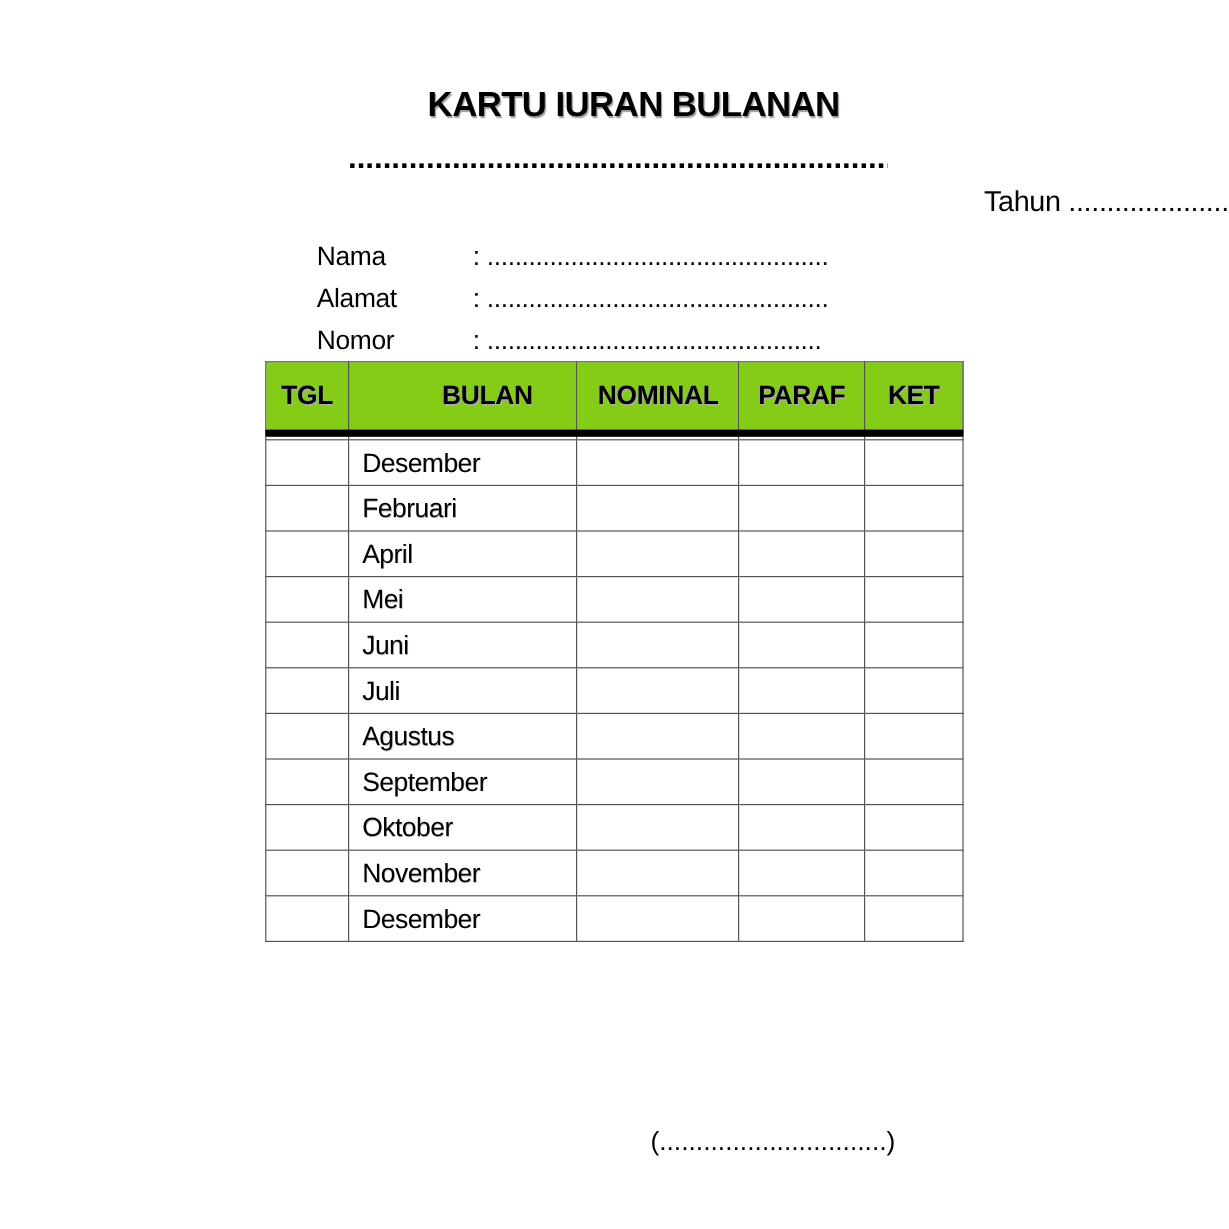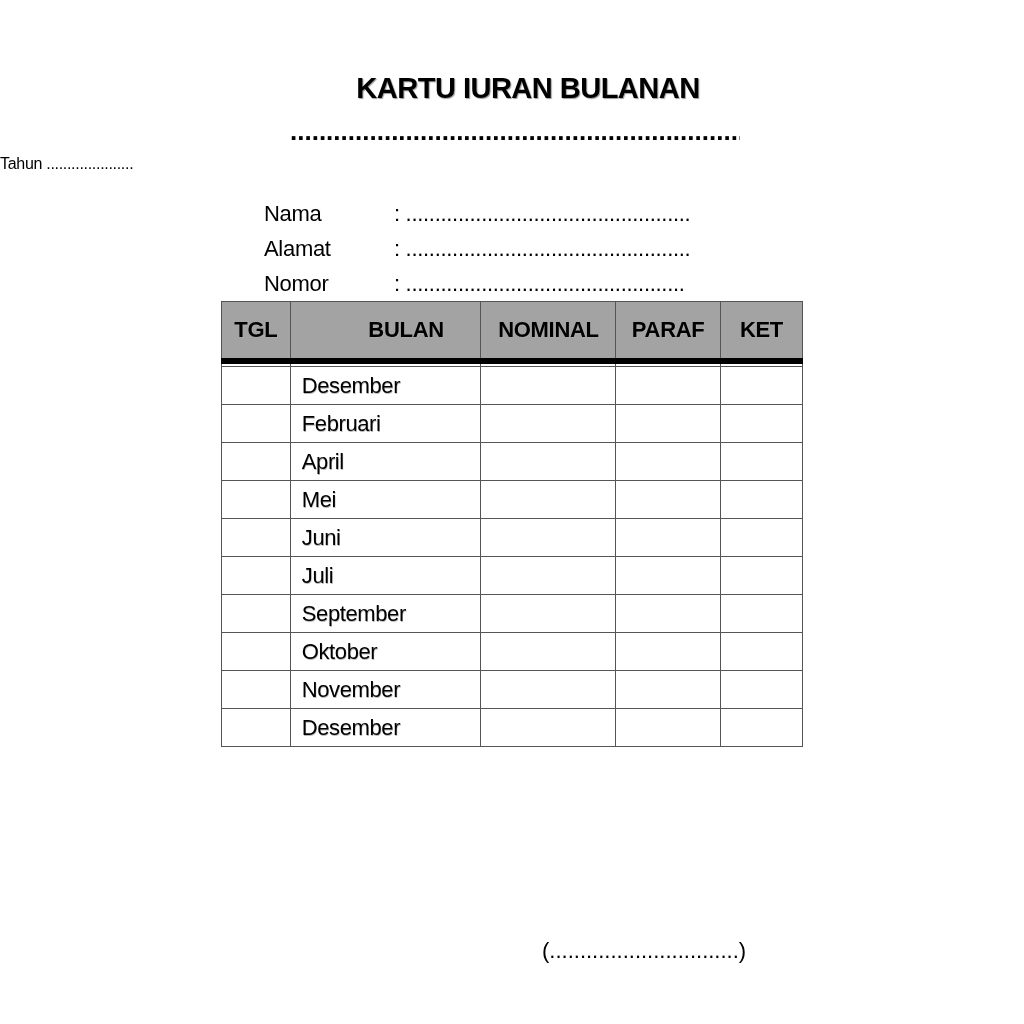--- a/index.html
+++ b/index.html
@@ -3,27 +3,27 @@
 <meta charset="utf-8">
 <style>
   html, body { margin: 0; padding: 0; background: #ffffff; }
   body { width: 1024px; height: 1024px; position: relative; overflow: hidden;
          font-family: "Liberation Sans", sans-serif; color: #000; }
   .title { position: absolute; left: 0; width: 1024px; top: 72px; text-align: center;
            font-weight: bold; font-size: 29px; letter-spacing: -0.5px;
            text-shadow: 1px 1px 1px #999; margin-left: 16px; }
   .org-dots { position: absolute; left: 290px; width: 450px; top: 116px; text-align: left;
               font-weight: bold; font-size: 26px; letter-spacing: 0px; white-space: nowrap; overflow: hidden; }
-  .year { position: absolute; left: 0; width: 1024px; top: 155px; text-align: left; font-size: 16px; letter-spacing: -0.3px; }
+  .year { position: absolute; left: 0; width: 1024px; top: 155px; text-align: right; font-size: 24px; letter-spacing: -0.3px; }
   .info { position: absolute; left: 243px; top: 196px; font-size: 22px; letter-spacing: -0.3px; }
   .info-row { height: 35px; display: flex; align-items: center; }
   .info-label { width: 130px; margin-left: 21px; }
   .info-value { white-space: nowrap; }
   table { position: absolute; left: 221px; top: 301px; border-collapse: collapse; width: 582px; }
-  th { background: #a3a3a3; font-weight: bold; font-size: 22px; height: 56px; padding: 0;
+  th { background: #84cc16; font-weight: bold; font-size: 22px; height: 56px; padding: 0;
        border: 1.5px solid #555; text-shadow: 1px 1px 1px #aaa; letter-spacing: -0.3px; }
   thead tr { border-bottom: 6px solid #000; }
   td { height: 37px; border: 1.5px solid #555; padding: 0 0 0 11px; font-size: 22px; letter-spacing: -0.4px;
        text-shadow: 0.5px 0.5px 0.5px #bbb; }
   .sep td { height: 2px; padding: 0; border-left: 1.5px solid #555; border-right: 1.5px solid #555; border-top: none; border-bottom: 1.5px solid #555; }
   .c1 { width: 73px; } .c2 { width: 164px; padding-left: 41px; } .c3 { width: 141px; } .c4 { width: 110px; } .c5 { width: 89px; }
   .sign { position: absolute; left: 542px; top: 938px; font-size: 22px; white-space: nowrap; }
 </style>
 </head>
 <body>
@@ -102,20 +102,27 @@
       </tr>
       <tr>
         <td></td>
         <td>Juli</td>
         <td></td>
         <td></td>
         <td></td>
       </tr>
       <tr>
         <td></td>
+        <td>Agustus</td>
+        <td></td>
+        <td></td>
+        <td></td>
+      </tr>
+      <tr>
+        <td></td>
         <td>September</td>
         <td></td>
         <td></td>
         <td></td>
       </tr>
       <tr>
         <td></td>
         <td>Oktober</td>
         <td></td>
         <td></td>

